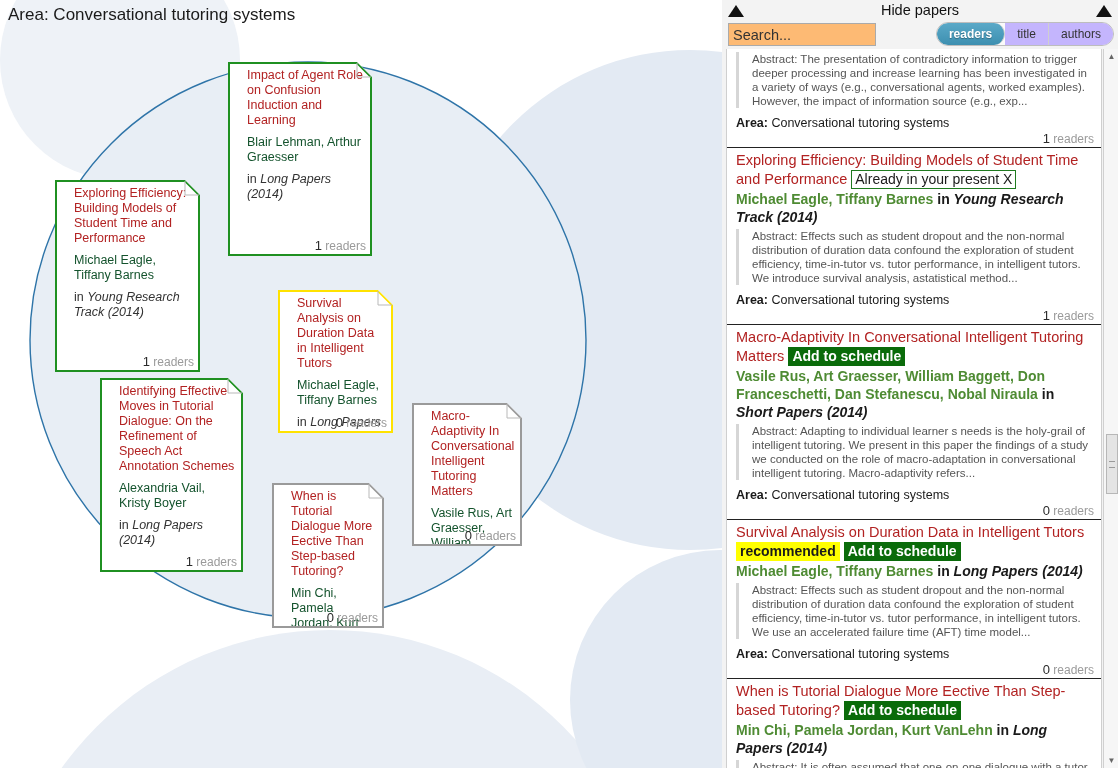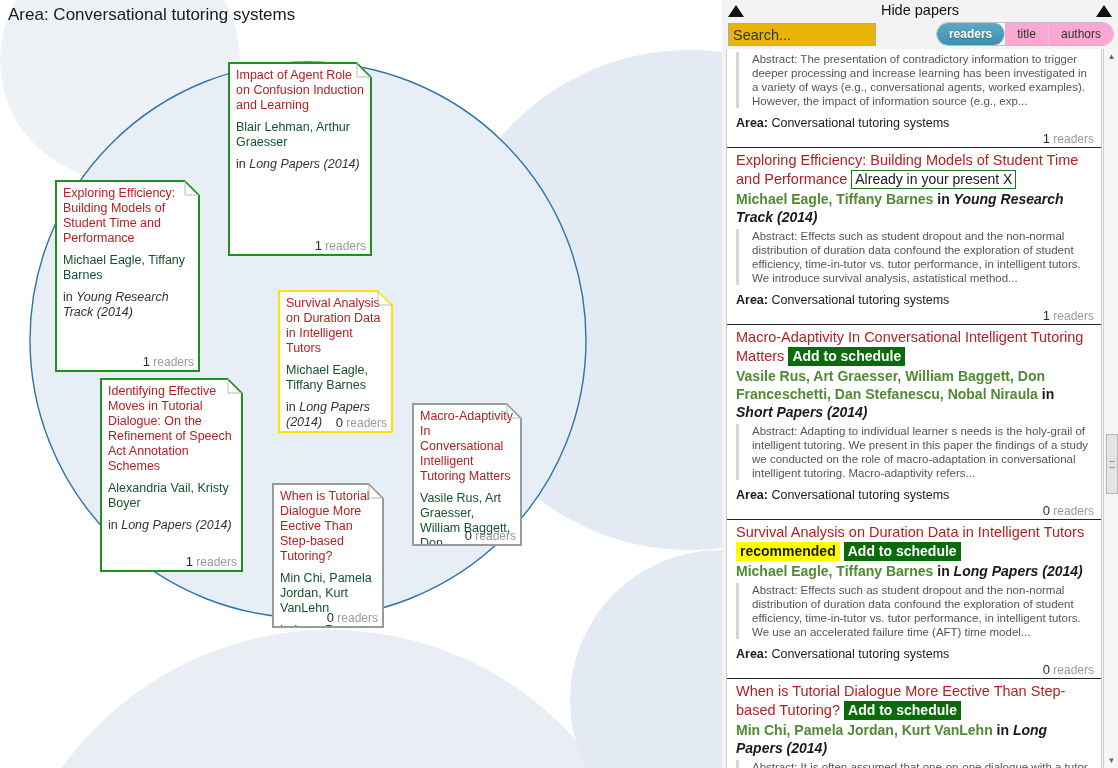--- a/index.html
+++ b/index.html
@@ -32,21 +32,21 @@
 
   
   .note {
     position: absolute;
     background: #ffffff;
     z-index: 20;
     overflow: hidden;
   }
   .note .note-body {
     position: absolute; left: 0; top: 0; right: 0; bottom: 0;
-    padding: 6px 8px 0 8px;
+    padding: 6px 8px 0 19px;
     overflow: hidden;
   }
   .note .n-title {
     color: #b22222;
     font-size: 12.5px;
     line-height: 15px;
     margin: 0 0 7px 0;
   }
   .note .n-authors {
     color: #14532d;
@@ -101,21 +101,21 @@
 
   #search-row {
     position: relative;
     height: 28px;
     background: #f3f3f3;
   }
   #search-input {
     position: absolute; left: 6px; top: 2px;
     width: 148px; height: 23px;
     border: 1px solid #aaa;
-    background: #eab308;
+    background: #fdba74;
     font-size: 14.5px;
     font-family: "Liberation Sans", sans-serif;
     padding: 0 4px;
     color: #111;
   }
   #search-input::placeholder { color: #333; opacity: 1; }
 
   #sort-group {
     position: absolute; right: 4px; top: 1px;
     display: flex;
@@ -123,21 +123,21 @@
     border: 1px solid #bdbdbd;
     border-radius: 12px;
     background: #fafafa;
     overflow: hidden;
   }
   .sort-btn {
     display: flex; align-items: center; justify-content: center;
     padding: 0 12px;
     font-size: 12px;
     color: #333;
-    background: #f9a8d4;
+    background: #c4b5fd;
     border-right: 1px solid #cfcfcf;
     cursor: pointer;
     user-select: none;
   }
   .sort-btn:last-child { border-right: none; }
   .sort-btn.active {
     background: linear-gradient(to bottom, #5aa9c8 0%, #3d8fb0 100%);
     color: #ffffff;
     font-weight: bold;
     border-radius: 12px;

